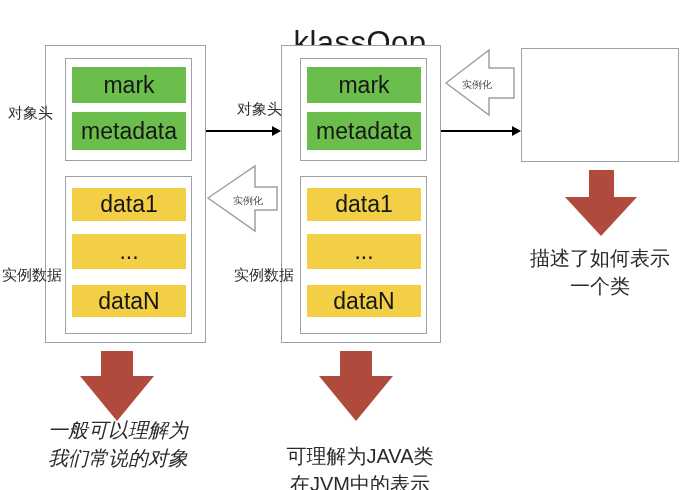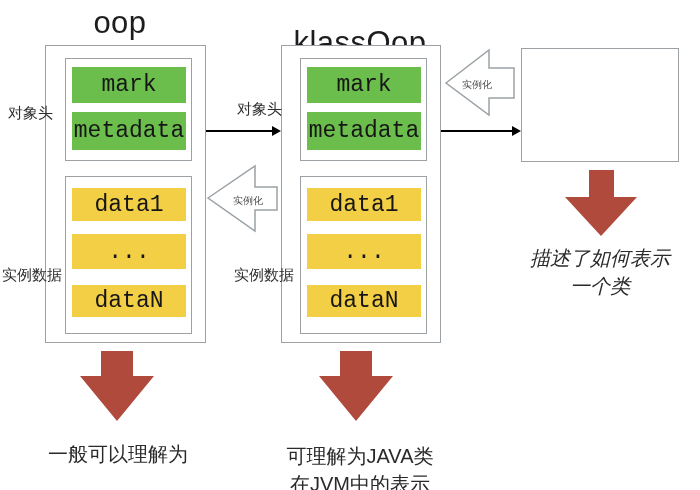--- a/index.html
+++ b/index.html
@@ -20,21 +20,21 @@
     letter-spacing:0.5px;
   }
   .outer-box{
     position:absolute;border:1.5px solid var(--box-border);background:#ffffff;box-sizing:border-box;
   }
   .inner-box{
     position:absolute;border:1.5px solid var(--box-border);background:#ffffff;box-sizing:border-box;
   }
   .cell{
     position:absolute;display:flex;align-items:center;justify-content:center;
-    font-size:23px;color:#161616;box-sizing:border-box;font-family:Liberation Mono, monospace;
+    font-size:23px;color:#161616;box-sizing:border-box;
   }
   .cell.green{background:var(--green);}
   .cell.yellow{background:var(--yellow);}
   .side-label{
     position:absolute;font-size:15px;color:#2d2d2d;text-align:left;white-space:nowrap;
   }
   .arrow-label{
     position:absolute;font-size:10px;color:#4a4a4a;text-align:center;white-space:nowrap;
   }
   .caption{
@@ -60,38 +60,38 @@
 
     <polygon class="hollow-arrow" points="208,198 255,166 255,187 277,187 277,210 255,210 255,231"></polygon>
 
     <polygon class="hollow-arrow" points="446,83 489,50 489,68 514,68 514,98 489,98 489,115"></polygon>
 
     <polygon class="red-arrow" points="101,351 133,351 133,376 154,376 117,421 80,376 101,376"></polygon>
     <polygon class="red-arrow" points="340,351 372,351 372,376 393,376 356,421 319,376 340,376"></polygon>
     <polygon class="red-arrow" points="589,170 614,170 614,197 637,197 601,236 565,197 589,197"></polygon>
   </svg>
 
-  <div class="title" style="left:40px;top:5px;width:160px;">oop</div>
 
   <div class="outer-box" style="left:45px;top:45px;width:161px;height:298px;"></div>
 
   <div class="inner-box" style="left:65px;top:58px;width:127px;height:103px;"></div>
   <div class="cell green" style="left:72px;top:67px;width:114px;height:36px;">mark</div>
   <div class="cell green" style="left:72px;top:112px;width:114px;height:38px;">metadata</div>
 
   <div class="inner-box" style="left:65px;top:176px;width:127px;height:158px;"></div>
   <div class="cell yellow" style="left:72px;top:188px;width:114px;height:33px;">data1</div>
   <div class="cell yellow" style="left:72px;top:234px;width:114px;height:35px;">...</div>
   <div class="cell yellow" style="left:72px;top:285px;width:114px;height:32px;">dataN</div>
 
   <div class="side-label" style="left:8px;top:104px;width:52px;">对象头</div>
   <div class="side-label" style="left:2px;top:266px;width:66px;">实例数据</div>
 
-  <div class="caption" style="left:20px;top:440px;width:196px;">
+  <div class="caption" style="left:20px;top:416px;width:196px;font-style:italic;">
     <div>一般可以理解为</div>
+    <div>我们常说的对象</div>
   </div>
 
   <div class="title" style="left:280px;top:5px;width:160px;margin-top:20px;">klassOop</div>
 
   <div class="outer-box" style="left:281px;top:45px;width:160px;height:298px;"></div>
 
   <div class="inner-box" style="left:300px;top:58px;width:127px;height:103px;"></div>
   <div class="cell green" style="left:307px;top:67px;width:114px;height:36px;">mark</div>
   <div class="cell green" style="left:307px;top:112px;width:114px;height:38px;">metadata</div>
 
@@ -104,21 +104,21 @@
   <div class="side-label" style="left:234px;top:266px;width:66px;">实例数据</div>
 
   <div class="caption" style="left:258px;top:424px;width:204px;margin-top:18px;">
     <div>可理解为JAVA类</div>
     <div>在JVM中的表示</div>
   </div>
 
 
   <div class="outer-box" style="left:521px;top:48px;width:158px;height:114px;"></div>
 
-  <div class="caption" style="left:505px;top:244px;width:190px;font-style:italic;">
+  <div class="caption" style="left:505px;top:244px;width:190px;">
     <div>描述了如何表示</div>
     <div>一个类</div>
   </div>
 
   <div class="arrow-label" style="left:225px;top:194px;width:46px;">实例化</div>
   <div class="arrow-label" style="left:454px;top:78px;width:46px;">实例化</div>
 
 </div>
 
 </body></html>

